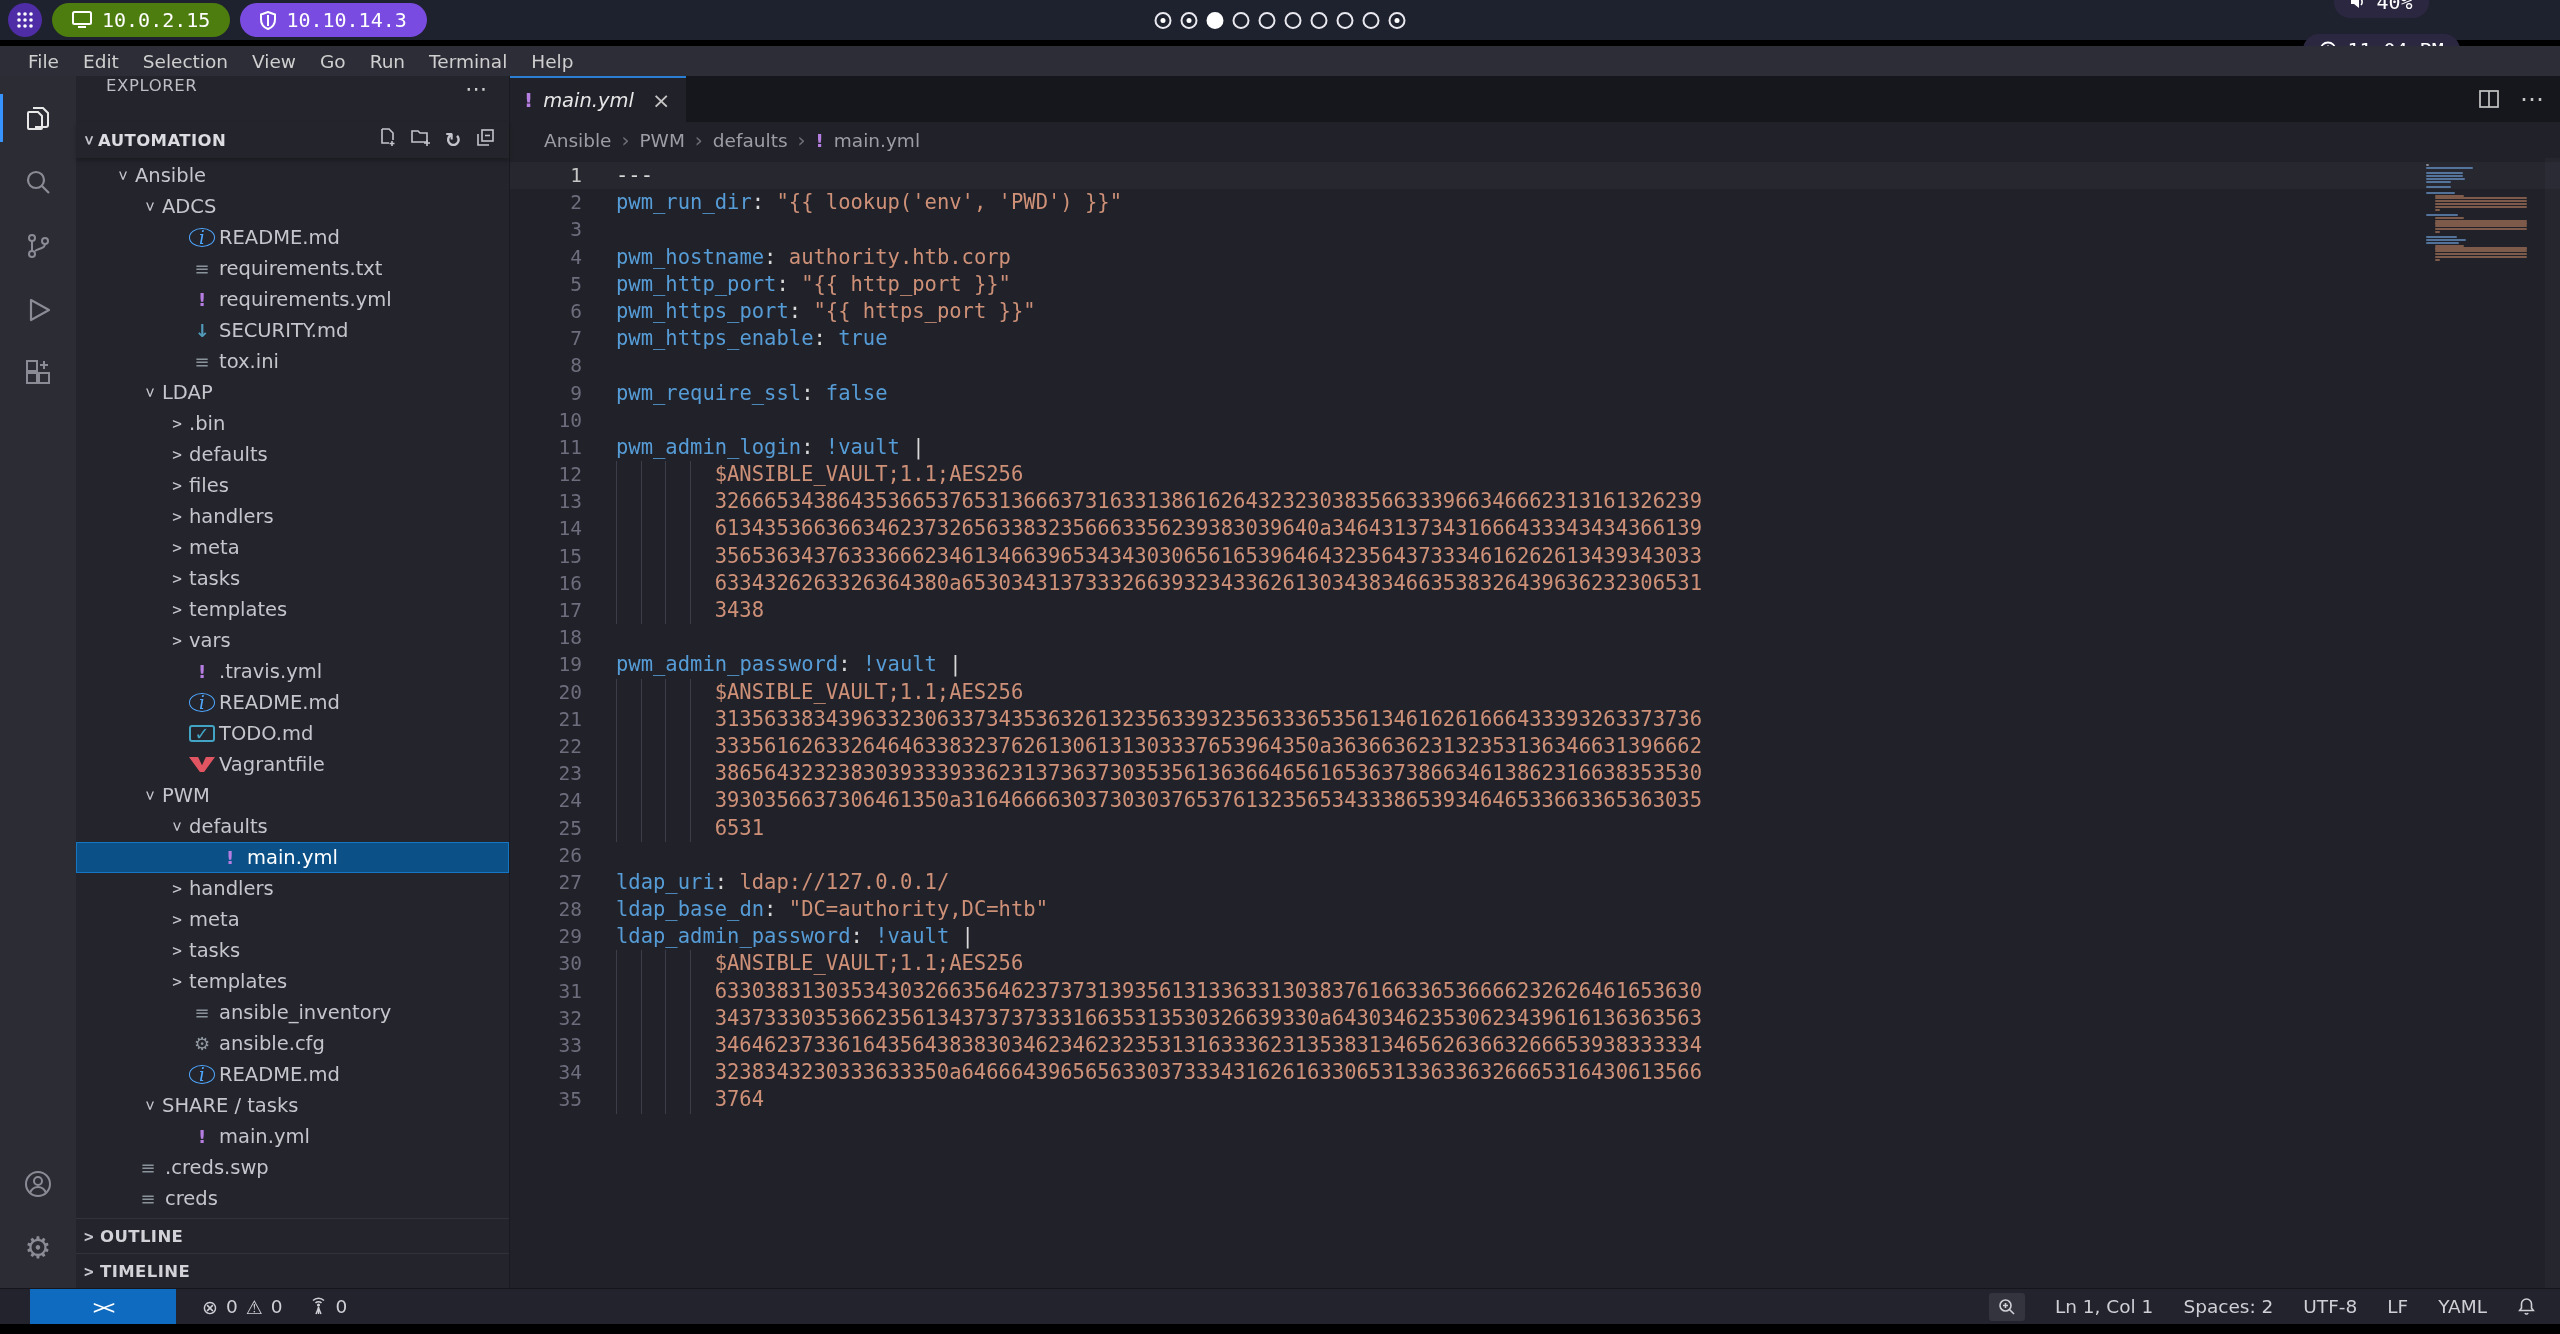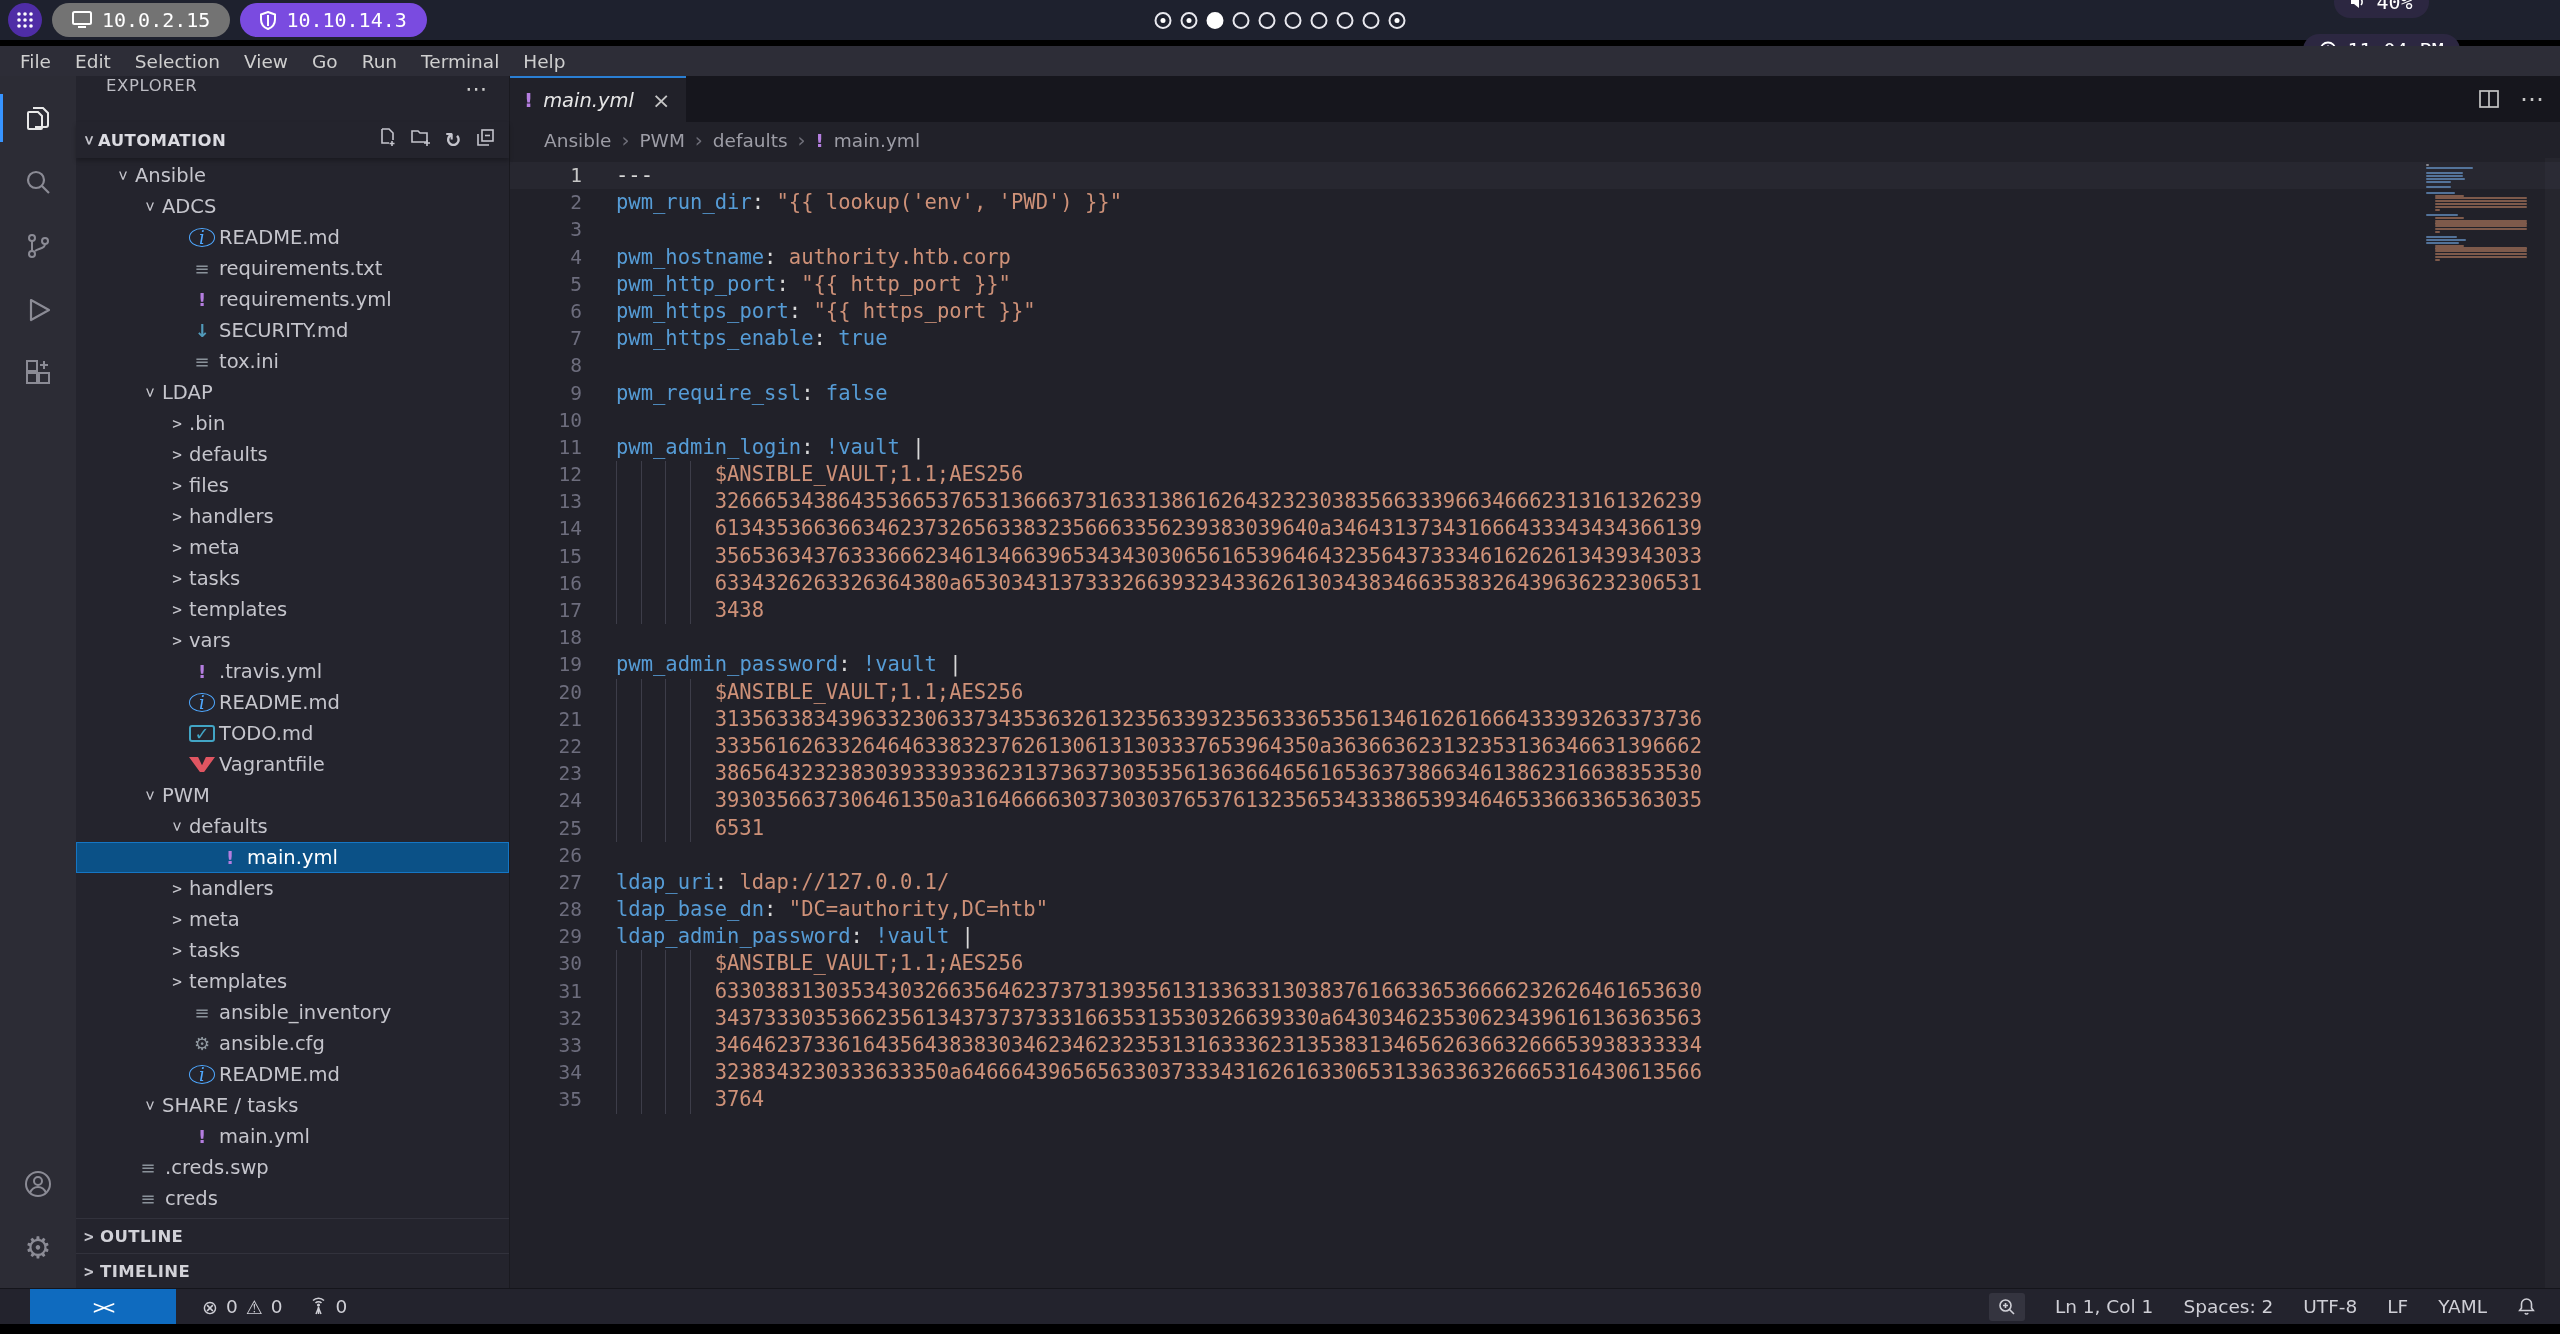--- a/index.html
+++ b/index.html
@@ -5,34 +5,34 @@
   html,body{margin:0;padding:0;background:#000;}
   *{box-sizing:border-box;}
   .screen{position:relative;width:2560px;height:1334px;background:#000;font-family:"DejaVu Sans",sans-serif;overflow:hidden;}
 
   
   .topbar{position:absolute;top:0;left:0;width:2560px;height:40px;background:#1e212e;display:flex;align-items:center;}
   .tb-left{display:flex;align-items:center;gap:10px;padding-left:8px;}
   .grid-btn{width:34px;height:34px;border-radius:50%;background:#4f2da6;display:flex;align-items:center;justify-content:center;}
   .pill{height:34px;border-radius:17px;display:flex;align-items:center;gap:10px;padding:0 20px;color:#fff;
         font-family:"DejaVu Sans Mono",monospace;font-size:20px;}
-  .pill1{background:#737373;}
+  .pill1{background:#4d7c0f;}
   .pill2{background:#7a4be0;justify-content:flex-end;}
   .ws-wrap{position:absolute;left:50%;top:0;height:40px;transform:translateX(-50%);display:flex;align-items:center;gap:9px;}
   .ws{width:17px;height:17px;border-radius:50%;border:2px solid #e8e8ee;position:relative;}
   .ws-filled{background:#fff;border-color:#fff;}
   .ws-ringdot::after{content:"";position:absolute;left:50%;top:50%;width:5px;height:5px;margin:-2.5px 0 0 -2.5px;border-radius:50%;background:#fff;}
   .tb-right{margin-left:auto;display:flex;align-items:center;gap:16px;padding-right:16px;flex-direction:column;}
   .tb-group{height:32px;border-radius:16px;background:#2c2741;display:flex;align-items:center;gap:10px;padding:0 16px;color:#fff;
             font-family:"DejaVu Sans Mono",monospace;font-size:20px;}
   .tb-group.vm{background:#7a4be0;}
 
   
   .vscode{position:absolute;top:46px;left:0;width:2560px;height:1278px;display:flex;flex-direction:column;background:#212129;}
-  .menubar{height:30px;background:#2d2d37;display:flex;align-items:center;padding-left:8px;flex:none;}
+  .menubar{height:30px;background:#2d2d37;display:flex;align-items:center;padding-left:16px;flex:none;}
   .menu-item{color:#cfcfcf;font-size:18.5px;padding:0 12px;cursor:default;}
   .vs-body{flex:1;display:flex;min-height:0;}
 
   
   .activity{width:76px;background:#2c2c35;flex:none;display:flex;flex-direction:column;align-items:center;padding-top:10px;position:relative;}
   .act-icon{width:76px;height:64px;display:flex;align-items:center;justify-content:center;position:relative;color:#8b8b95;}
   .act-icon.active{color:#e8e8e8;}
   .act-icon.active::before{content:"";position:absolute;left:0;top:8px;bottom:8px;width:3px;background:#3794ff;}
   .act-bottom{margin-top:auto;display:flex;flex-direction:column;align-items:center;padding-bottom:8px;}
   .gear-glyph{font-size:30px;line-height:1;}

